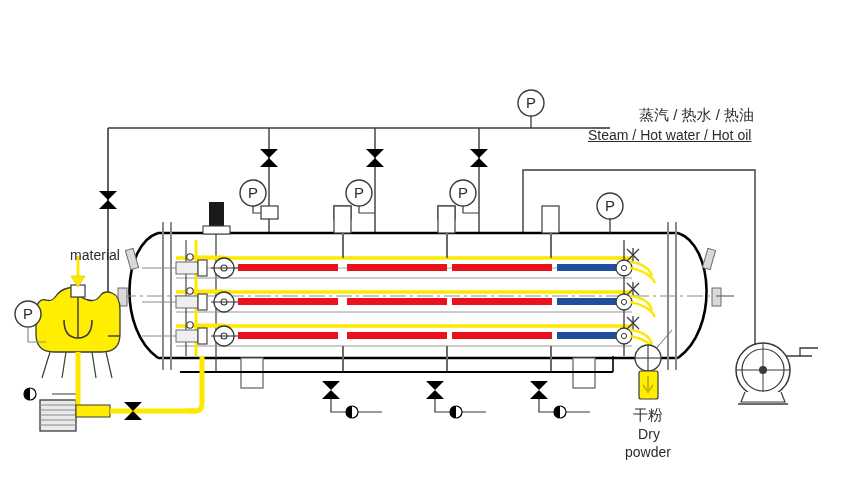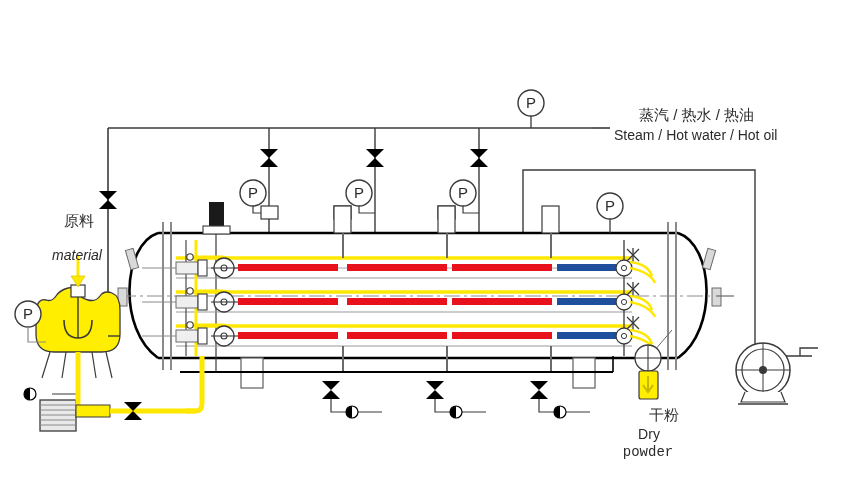--- a/index.html
+++ b/index.html
@@ -339,23 +339,22 @@
           <use href="#bfvalve" x="133" y="411"></use>
         </g>
   </g>
 
   <g>
     <line x1="108" y1="336" x2="120" y2="336" stroke="#3a3a3a" stroke-width="1.4"></line>
   </g>
 
 </svg>
 
-<div class="lbl c t-cn" style="left:26px; top:212px; width:106px;">原料</div>
-<div class="lbl c t-en" style="left:24px; top:247px; width:106px;font-style:italic;">material</div>
+<div class="lbl c t-en" style="left:42px; top:247px; width:106px;">material</div>
 
 <div class="lbl l t-cn" style="left:614px; top:106px;margin-left:25px;">蒸汽 / 热水 / 热油</div>
-<div class="lbl l t-en" style="left:614px; top:127px;">Steam / Hot water / Hot oil</div>
-
-<div class="lbl c t-cn" style="left:624px; top:406px; width:80px;text-align:center;">干粉</div>
+<div class="lbl l t-en" style="left:588px; top:127px;text-decoration:underline;">Steam / Hot water / Hot oil</div>
+
+<div class="lbl c t-cn" style="left:608px; top:406px; width:80px;text-align:center;">干粉</div>
 <div class="lbl c t-en" style="left:609px; top:426px; width:80px;">Dry</div>
-<div class="lbl c t-en" style="left:600px; top:444px; width:96px;font-family:Liberation Mono, monospace;">powder</div>
+<div class="lbl c t-en" style="left:600px; top:444px; width:96px;">powder</div>
 
 </div>
 
 </body></html>

